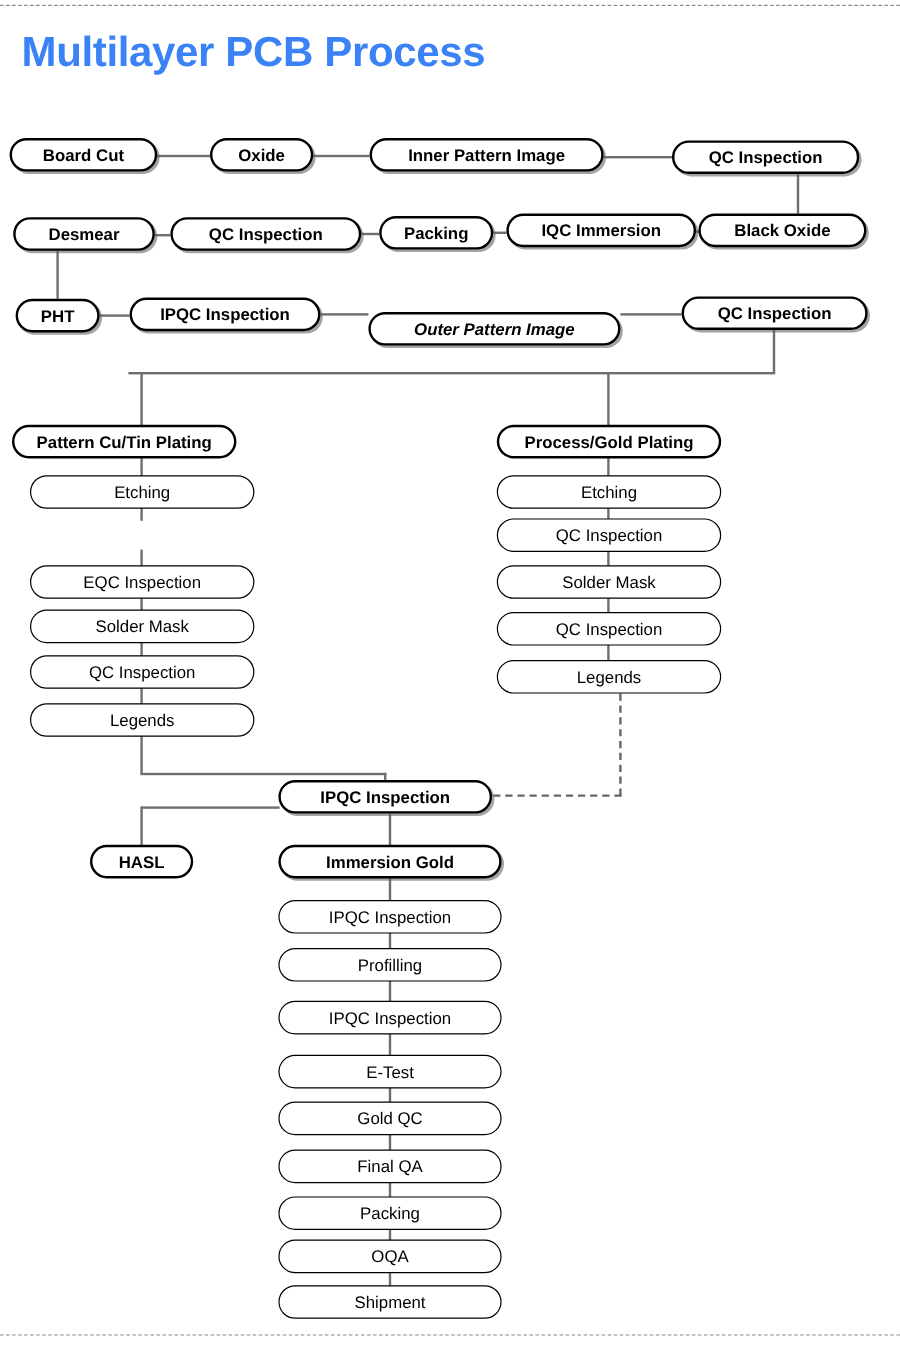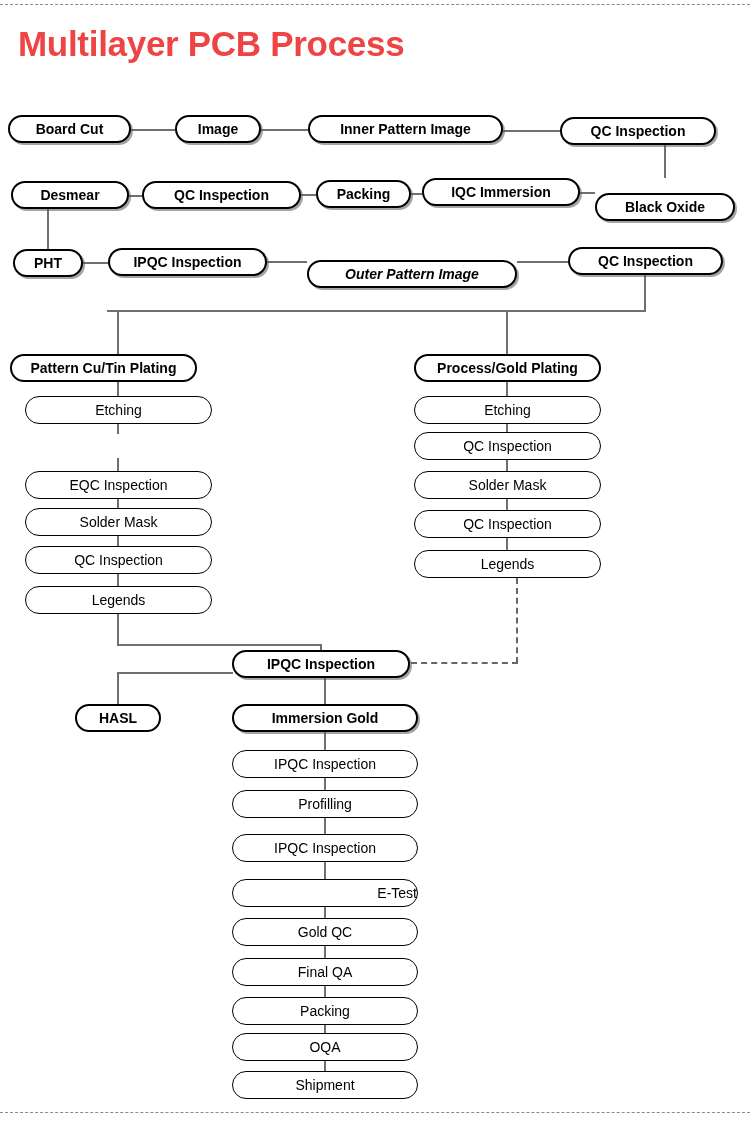--- a/index.html
+++ b/index.html
@@ -8,21 +8,21 @@
     position:relative;width:750px;height:1123px;overflow:hidden;background:#fff;
     box-sizing:border-box;
   }
   .rule{position:absolute;left:0;width:750px;height:0;border-top:1px dashed #8a8a8a;}
   .rule.top{top:4px;}
   .rule.bottom{top:1112px;}
 
   #title{
     position:absolute;left:18px;top:24px;
     font-size:35px;font-weight:bold;letter-spacing:-0.3px;
-    color:#ef4444;white-space:nowrap;
+    color:#3b82f6;white-space:nowrap;
   }
 
   
   .v{position:absolute;width:0;border-left:2px solid #6f6f6f;}
   .h{position:absolute;height:0;border-top:2px solid #6f6f6f;}
   .v.dash{border-left-style:dashed;border-left-color:#666;}
   .h.dash{border-top-style:dashed;border-top-color:#666;}
 
   
   .node{
@@ -99,42 +99,42 @@
   <div class="v" style="left:324px;top:906px;height:13px;"></div>
   <div class="v" style="left:324px;top:945px;height:14px;"></div>
   <div class="v" style="left:324px;top:985px;height:13px;"></div>
   <div class="v" style="left:324px;top:1024px;height:10px;"></div>
   <div class="v" style="left:324px;top:1060px;height:12px;"></div>
 
   <div class="node bold shadow" style="left:8px;top:115px;width:123px;">
     <span>Board Cut</span>
   </div>
   <div class="node bold shadow" style="left:175px;top:115px;width:86px;">
-    <span>Image</span>
+    <span>Oxide</span>
   </div>
   <div class="node bold shadow" style="left:308px;top:115px;width:195px;">
     <span>Inner Pattern Image</span>
   </div>
   <div class="node bold shadow" style="left:560px;top:117px;width:156px;">
     <span>QC Inspection</span>
   </div>
 
   <div class="node bold shadow" style="left:11px;top:181px;width:118px;">
     <span>Desmear</span>
   </div>
   <div class="node bold shadow" style="left:142px;top:181px;width:159px;">
     <span>QC Inspection</span>
   </div>
   <div class="node bold shadow" style="left:316px;top:180px;width:95px;">
     <span>Packing</span>
   </div>
   <div class="node bold shadow" style="left:422px;top:178px;width:158px;">
     <span>IQC Immersion</span>
   </div>
-  <div class="node bold shadow" style="left:595px;top:178px;width:140px;margin-top:15px;">
+  <div class="node bold shadow" style="left:582px;top:178px;width:140px;">
     <span>Black Oxide</span>
   </div>
 
   <div class="node bold shadow" style="left:13px;top:249px;width:70px;">
     <span>PHT</span>
   </div>
   <div class="node bold shadow" style="left:108px;top:248px;width:159px;">
     <span>IPQC Inspection</span>
   </div>
   <div class="node bold shadow" style="left:307px;top:260px;width:210px;font-style:italic;">
@@ -194,21 +194,21 @@
   </div>
   <div class="node thin" style="left:232px;top:750px;width:186px;">
     <span>IPQC Inspection</span>
   </div>
   <div class="node thin" style="left:232px;top:790px;width:186px;">
     <span>Profilling</span>
   </div>
   <div class="node thin" style="left:232px;top:834px;width:186px;">
     <span>IPQC Inspection</span>
   </div>
-  <div class="node thin" style="left:232px;top:879px;width:186px;justify-content:flex-end;">
+  <div class="node thin" style="left:232px;top:879px;width:186px;">
     <span>E-Test</span>
   </div>
   <div class="node thin" style="left:232px;top:918px;width:186px;">
     <span>Gold QC</span>
   </div>
   <div class="node thin" style="left:232px;top:958px;width:186px;">
     <span>Final QA</span>
   </div>
   <div class="node thin" style="left:232px;top:1033px;width:186px;">
     <span>OQA</span>

